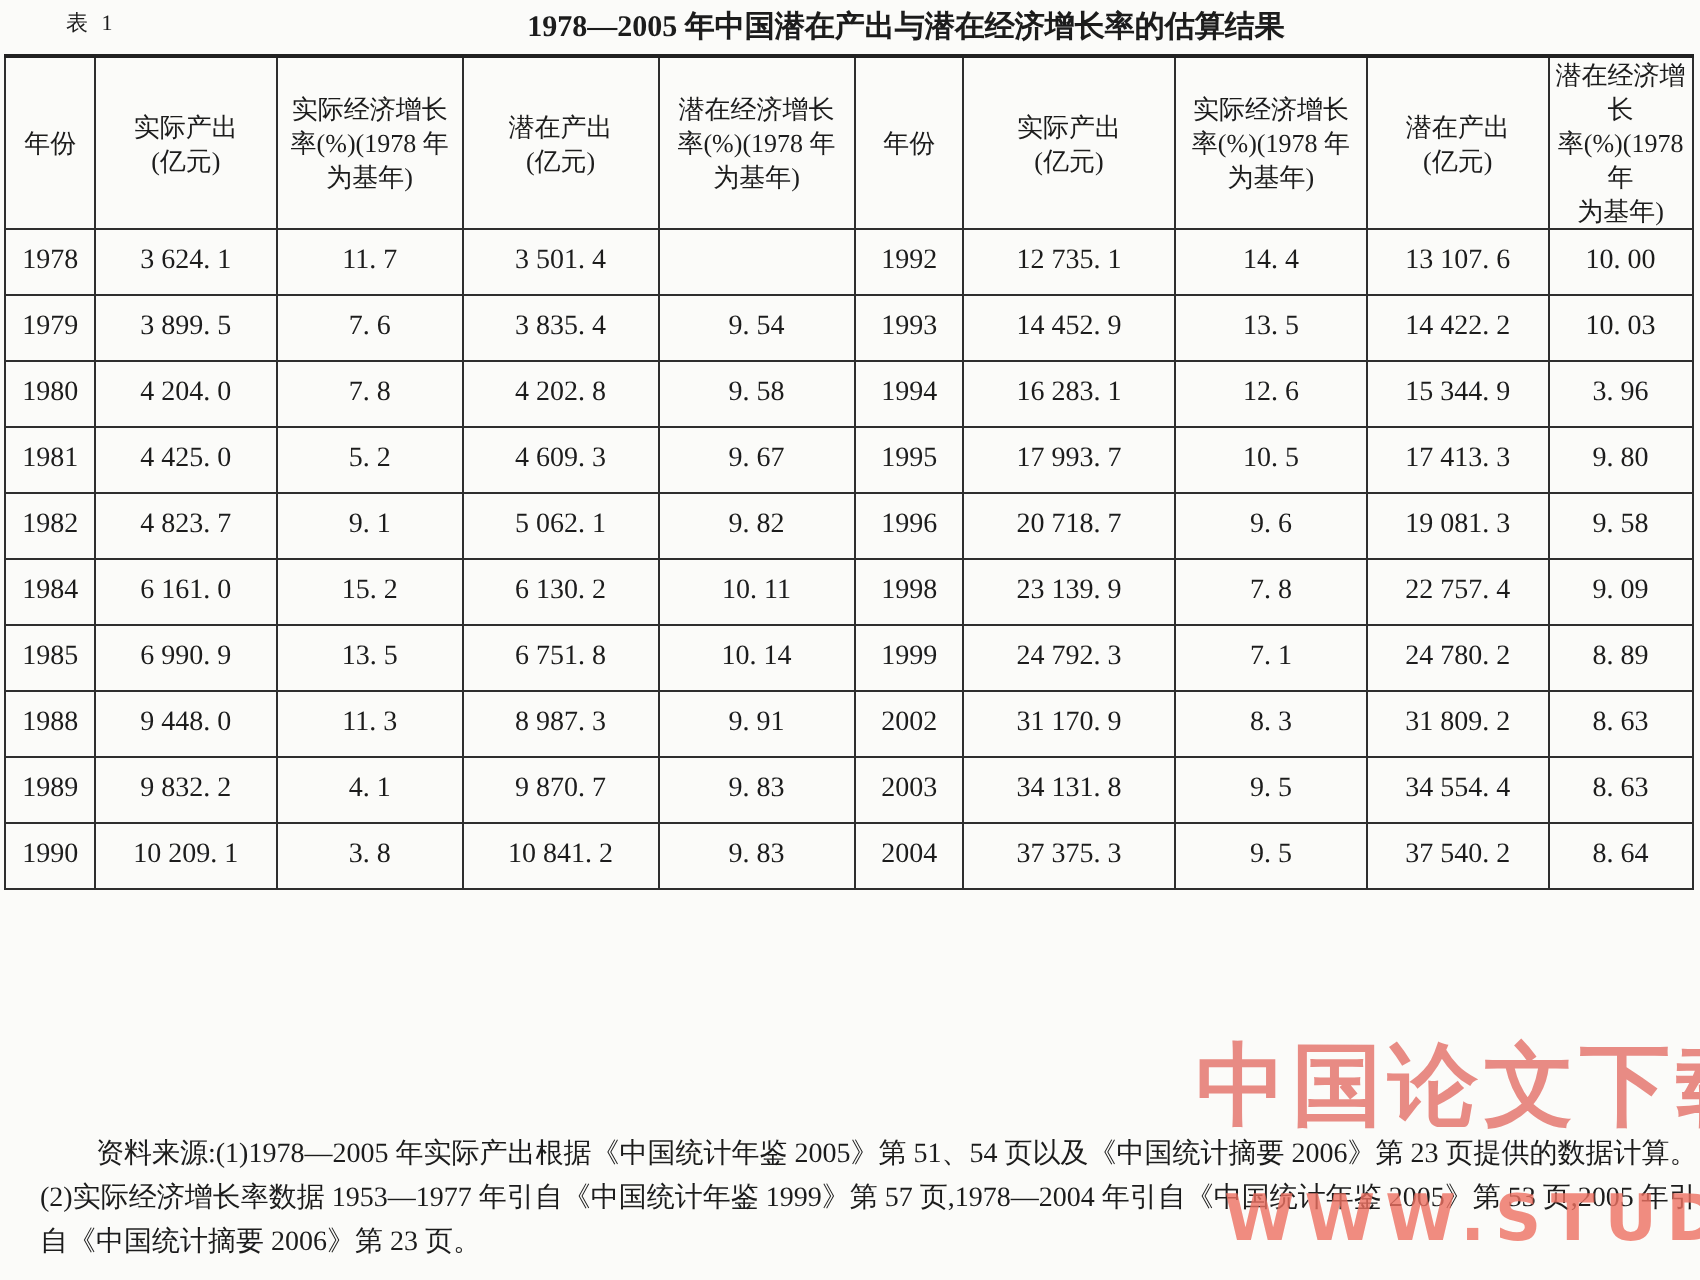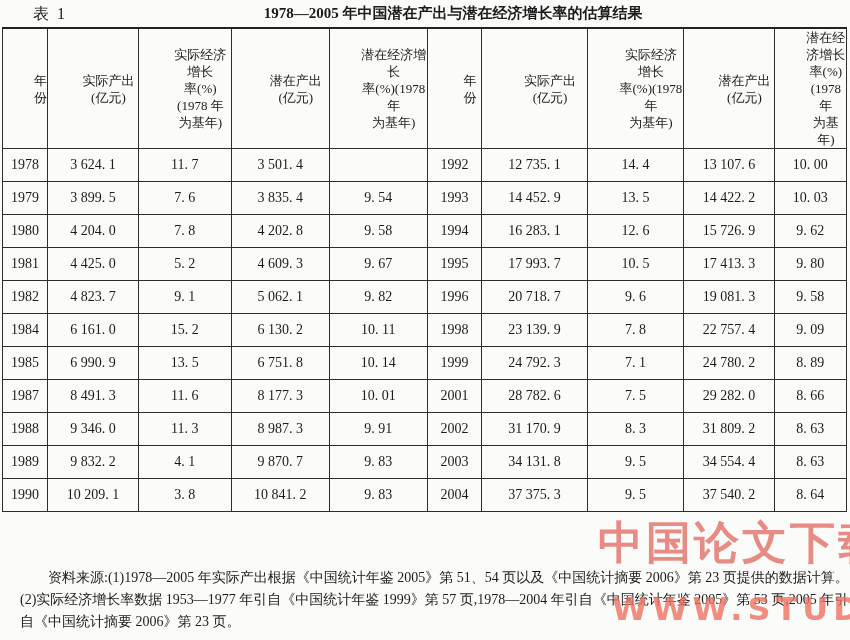--- a/index.html
+++ b/index.html
@@ -12,21 +12,21 @@
   }
   .page {
     position: absolute; inset: 0;
     width: 850px; height: 640px;
     overflow: hidden;
   }
   
   .caption-row { position: absolute; top: 4px; left: 0; width: 850px; height: 22px; }
   .table-label {
     position: absolute; left: 33px; top: 0;
-    font-size: 16px; letter-spacing: 2px;
+    font-size: 11px; letter-spacing: 2px;
   }
   .table-title {
     position: absolute; left: 0; width: 100%; top: 0;
     text-align: center; font-weight: bold; font-size: 15px; padding-left: 28px;
   }
   
   table.est {
     position: absolute; left: 2px; top: 27px;
     width: 845px;
     border-collapse: collapse;
@@ -39,21 +39,20 @@
     vertical-align: middle;
     padding: 0;
     overflow: hidden;
   }
   table.est { border-top: 2px solid #222; }
   table.est thead th {
     height: 75px;
     font-weight: normal;
     font-size: 13px;
     line-height: 17px;
-    padding-left: 31px;
   }
   table.est tbody td {
     height: 32px;
     font-size: 14px;
     white-space: nowrap;
   }
   
   .c1 { width: 45px; }  .c2 { width: 90px; }  .c3 { width: 93px; }
   .c4 { width: 97px; }  .c5 { width: 98px; }  .c6 { width: 54px; }
   .c7 { width: 105px; } .c8 { width: 96px; }  .c9 { width: 90px; }
@@ -179,22 +178,22 @@
         </tr>
         <tr>
           <td>1980</td>
           <td>4 204. 0</td>
           <td>7. 8</td>
           <td>4 202. 8</td>
           <td>9. 58</td>
           <td>1994</td>
           <td>16 283. 1</td>
           <td>12. 6</td>
-          <td>15 726. 9</td>
-          <td>9. 62</td>
+          <td>15 344. 9</td>
+          <td>3. 96</td>
         </tr>
         <tr>
           <td>1981</td>
           <td>4 425. 0</td>
           <td>5. 2</td>
           <td>4 609. 3</td>
           <td>9. 67</td>
           <td>1995</td>
           <td>17 993. 7</td>
           <td>10. 5</td>
@@ -231,34 +230,22 @@
           <td>13. 5</td>
           <td>6 751. 8</td>
           <td>10. 14</td>
           <td>1999</td>
           <td>24 792. 3</td>
           <td>7. 1</td>
           <td>24 780. 2</td>
           <td>8. 89</td>
         </tr>
         <tr>
-          <td>1987</td>
-          <td>8 491. 3</td>
-          <td>11. 6</td>
-          <td>8 177. 3</td>
-          <td>10. 01</td>
-          <td>2001</td>
-          <td>28 782. 6</td>
-          <td>7. 5</td>
-          <td>29 282. 0</td>
-          <td>8. 66</td>
-        </tr>
-        <tr>
           <td>1988</td>
-          <td>9 346. 0</td>
+          <td>9 448. 0</td>
           <td>11. 3</td>
           <td>8 987. 3</td>
           <td>9. 91</td>
           <td>2002</td>
           <td>31 170. 9</td>
           <td>8. 3</td>
           <td>31 809. 2</td>
           <td>8. 63</td>
         </tr>
         <tr>

